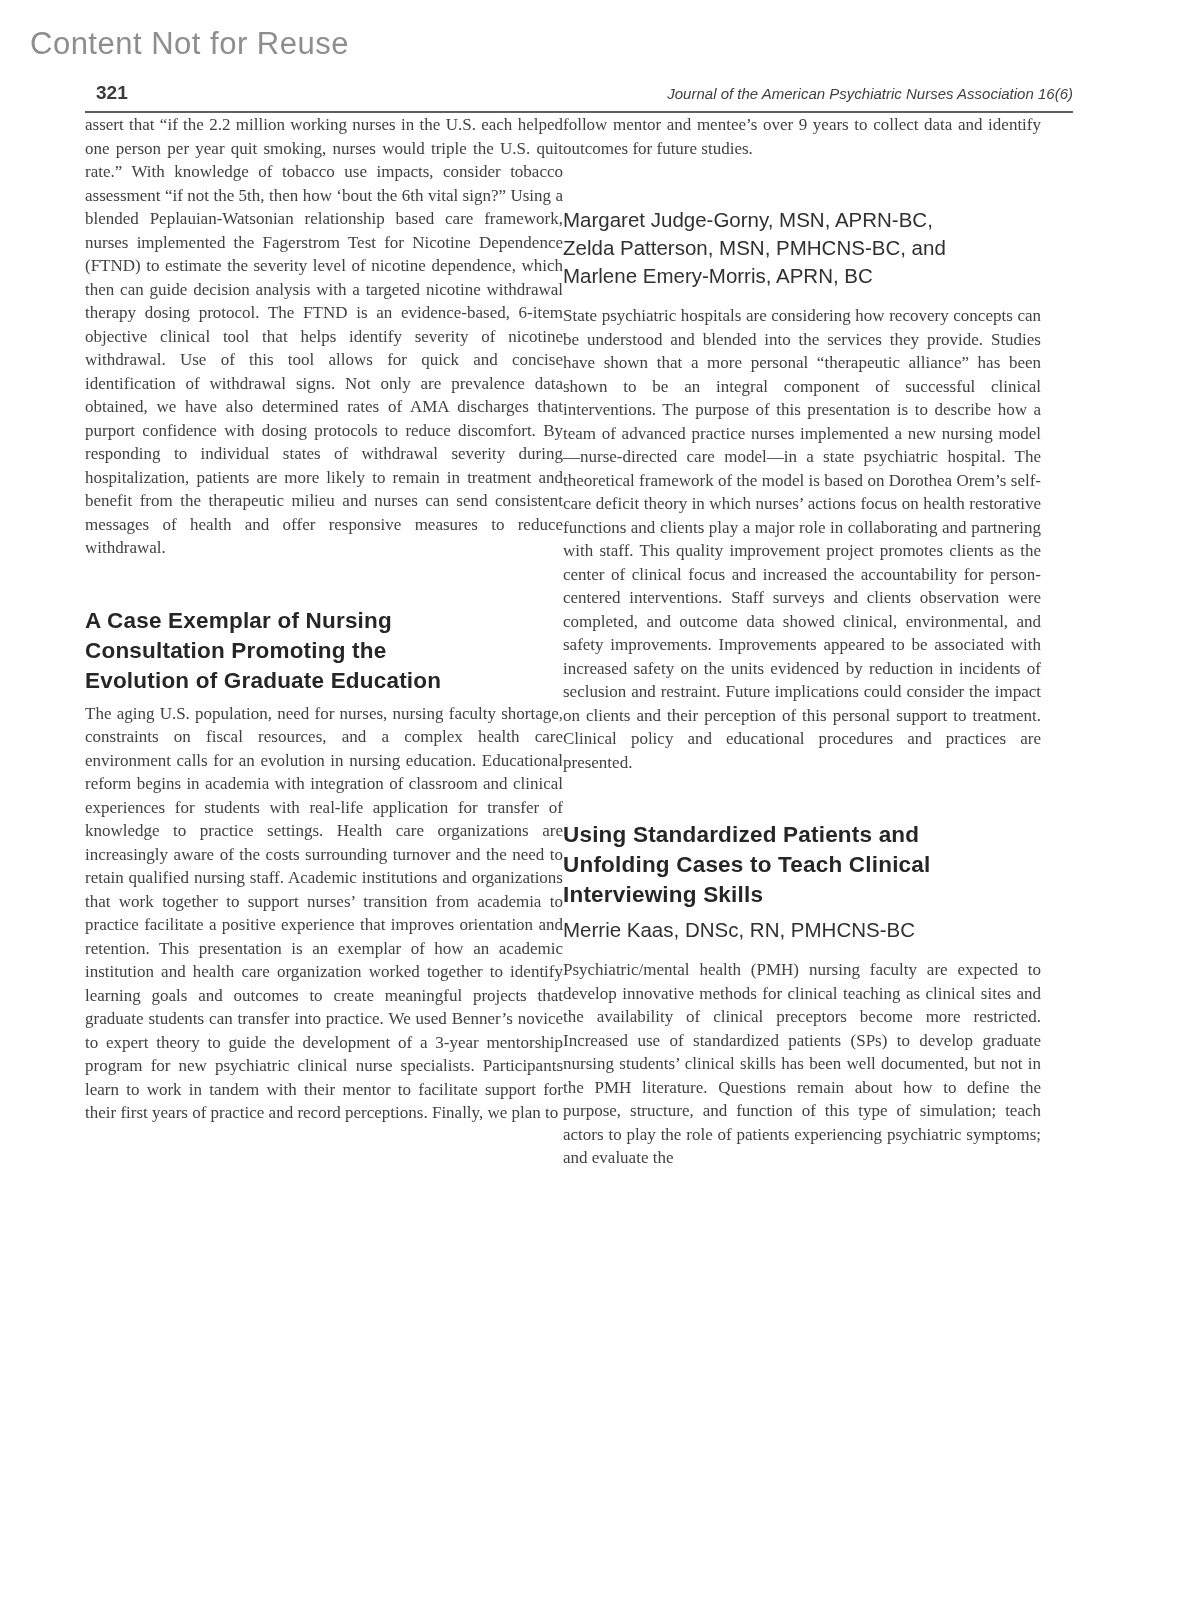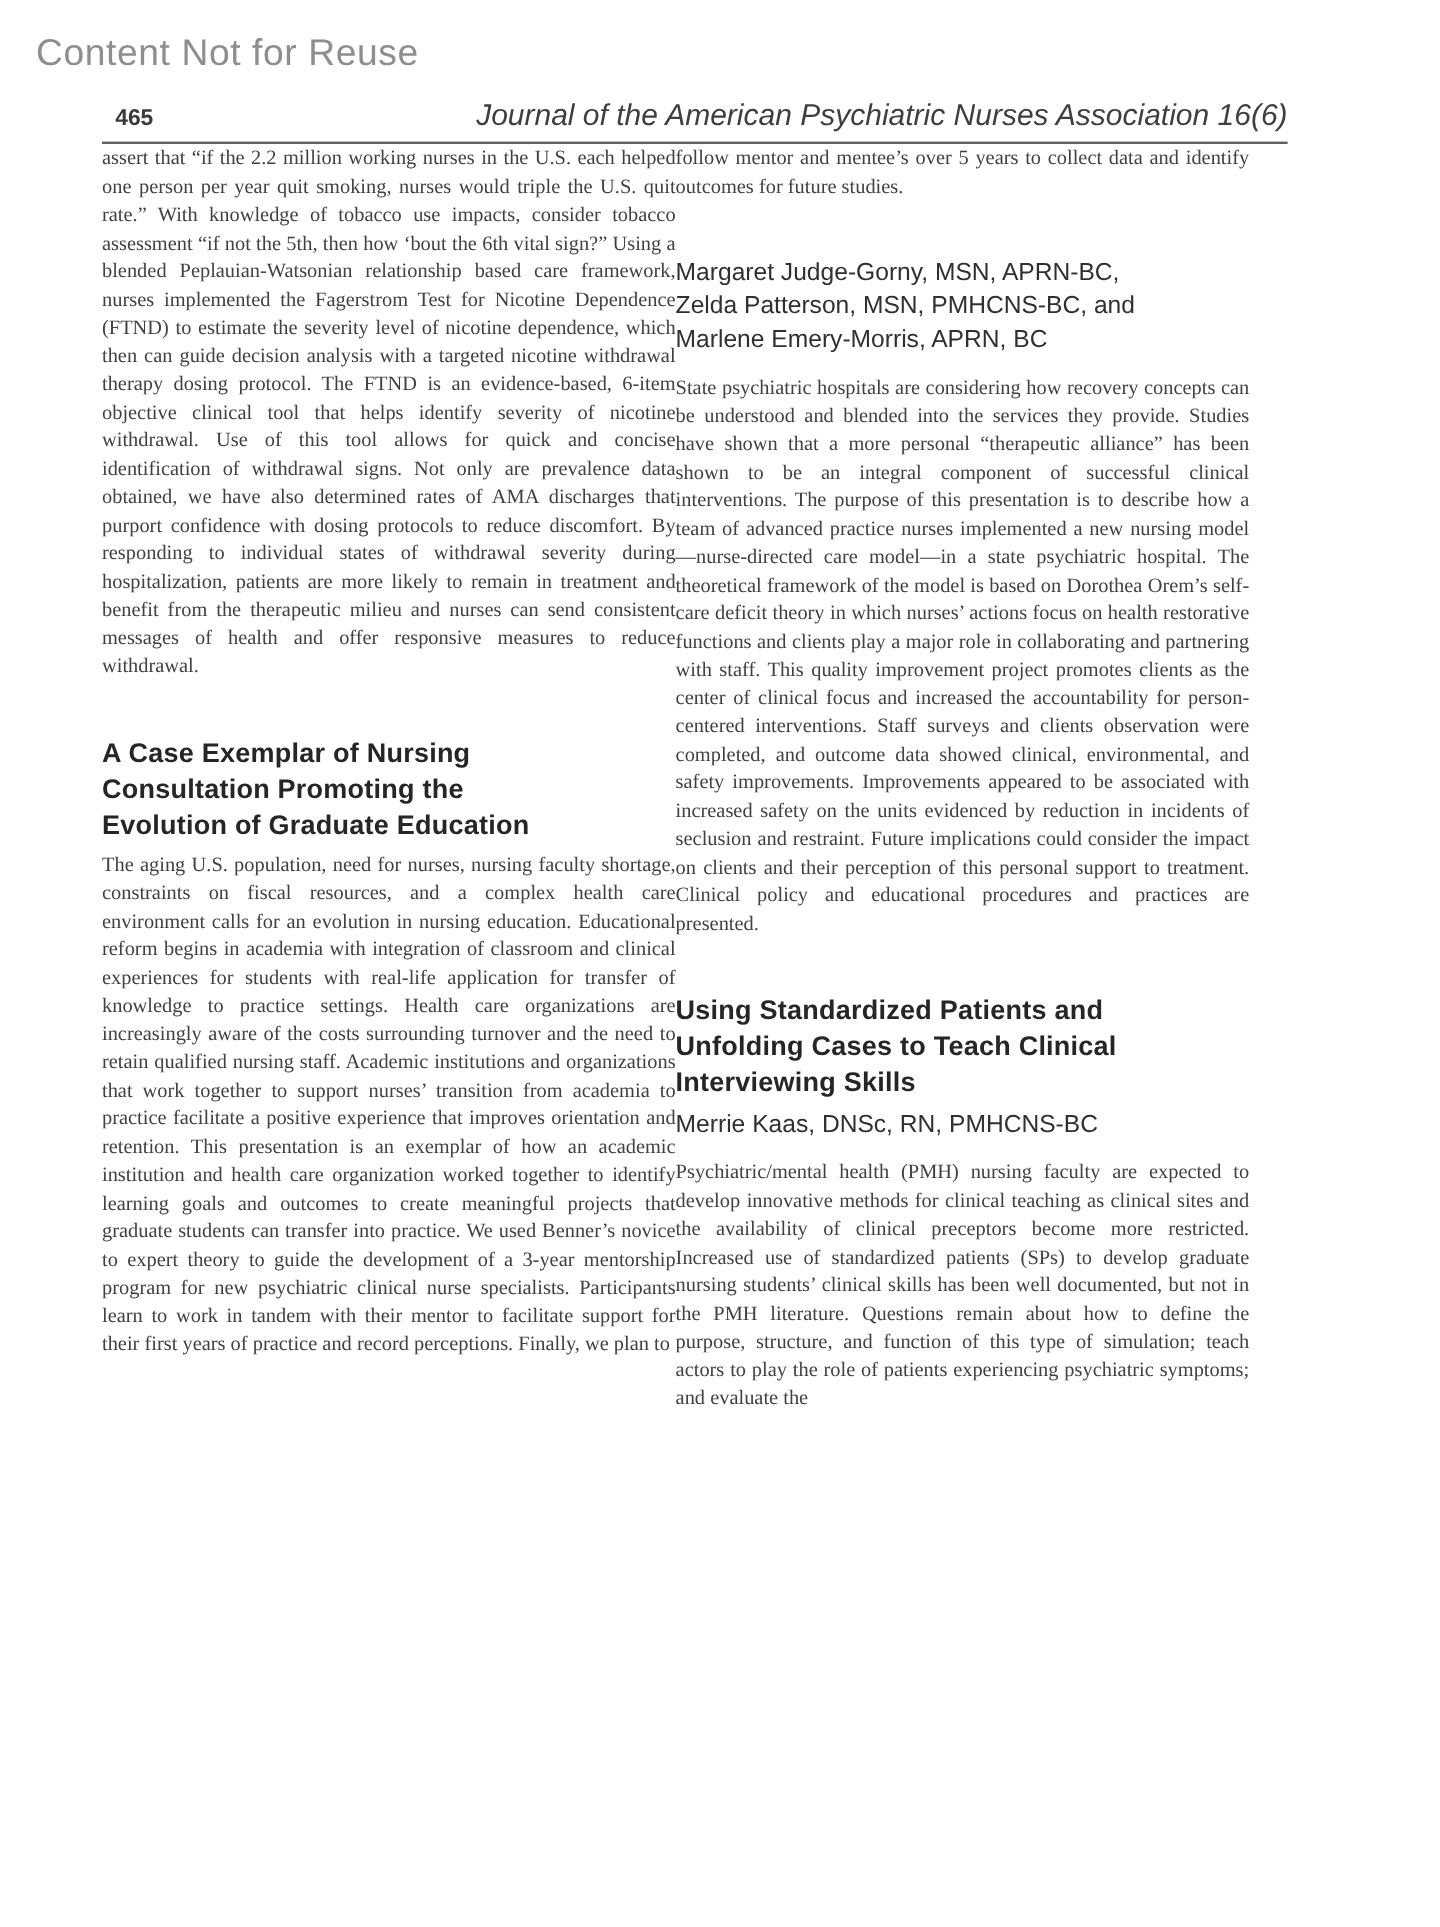--- a/index.html
+++ b/index.html
@@ -42,21 +42,21 @@
   .page-number {
     font-family: "Liberation Sans", sans-serif;
     font-size: 19px;
     font-weight: 700;
     color: #3a3a3a;
     padding-left: 11px;
   }
   .journal-title {
     font-family: "Liberation Sans", sans-serif;
     font-style: italic;
-    font-size: 25px;
+    font-size: 15px;
     color: #3f3f3f;
   }
   .columns {
     display: flex;
   }
   .col {
     width: 478px;
   }
   .body-para {
     font-family: "Liberation Serif", serif;
@@ -91,39 +91,39 @@
 </head>
 <body>
 
 <div class="canvas">
 
   <div class="watermark">Content Not for Reuse</div>
 
   <div class="page">
 
     <div class="page-header">
-      <span class="page-number">465</span>
+      <span class="page-number">321</span>
       <span class="journal-title">Journal of the American Psychiatric Nurses Association 16(6)</span>
     </div>
 
     <div class="columns">
 
       <div class="col">
         <p class="body-para">assert that “if the 2.2 million working nurses in the U.S. each helped one person per year quit smoking, nurses would triple the U.S. quit rate.” With knowledge of tobacco use impacts, consider tobacco assessment “if not the 5th, then how ‘bout the 6th vital sign?” Using a blended Peplauian-Watsonian relationship based care framework, nurses implemented the Fagerstrom Test for Nicotine Dependence (FTND) to estimate the severity level of nicotine dependence, which then can guide decision analysis with a targeted nicotine withdrawal therapy dosing protocol. The FTND is an evidence-based, 6-item objective clinical tool that helps identify severity of nicotine withdrawal. Use of this tool allows for quick and concise identification of withdrawal signs. Not only are prevalence data obtained, we have also determined rates of AMA discharges that purport confidence with dosing protocols to reduce discomfort. By responding to individual states of withdrawal severity during hospitalization, patients are more likely to remain in treatment and benefit from the therapeutic milieu and nurses can send consistent messages of health and offer responsive measures to reduce withdrawal.</p>
 
         <div class="section">
           <h2 class="section-title">A Case Exemplar of Nursing
 Consultation Promoting the
 Evolution of Graduate Education</h2>
           <p class="body-para">The aging U.S. population, need for nurses, nursing faculty shortage, constraints on fiscal resources, and a complex health care environment calls for an evolution in nursing education. Educational reform begins in academia with integration of classroom and clinical experiences for students with real-life application for transfer of knowledge to practice settings. Health care organizations are increasingly aware of the costs surrounding turnover and the need to retain qualified nursing staff. Academic institutions and organizations that work together to support nurses’ transition from academia to practice facilitate a positive experience that improves orientation and retention. This presentation is an exemplar of how an academic institution and health care organization worked together to identify learning goals and outcomes to create meaningful projects that graduate students can transfer into practice. We used Benner’s novice to expert theory to guide the development of a 3-year mentorship program for new psychiatric clinical nurse specialists. Participants learn to work in tandem with their mentor to facilitate support for their first years of practice and record perceptions. Finally, we plan to</p>
         </div>
       </div>
 
       <div class="col">
-        <p class="body-para">follow mentor and mentee’s over 5 years to collect data and identify outcomes for future studies.</p>
+        <p class="body-para">follow mentor and mentee’s over 9 years to collect data and identify outcomes for future studies.</p>
 
         <div class="section">
           <div class="section-authors">Margaret Judge-Gorny, MSN, APRN-BC,
 Zelda Patterson, MSN, PMHCNS-BC, and
 Marlene Emery-Morris, APRN, BC</div>
           <p class="body-para">State psychiatric hospitals are considering how recovery concepts can be understood and blended into the services they provide. Studies have shown that a more personal “therapeutic alliance” has been shown to be an integral component of successful clinical interventions. The purpose of this presentation is to describe how a team of advanced practice nurses implemented a new nursing model—nurse-directed care model—in a state psychiatric hospital. The theoretical framework of the model is based on Dorothea Orem’s self-care deficit theory in which nurses’ actions focus on health restorative functions and clients play a major role in collaborating and partnering with staff. This quality improvement project promotes clients as the center of clinical focus and increased the accountability for person-centered interventions. Staff surveys and clients observation were completed, and outcome data showed clinical, environmental, and safety improvements. Improvements appeared to be associated with increased safety on the units evidenced by reduction in incidents of seclusion and restraint. Future implications could consider the impact on clients and their perception of this personal support to treatment. Clinical policy and educational procedures and practices are presented.</p>
         </div>
 
         <div class="section">
           <h2 class="section-title">Using Standardized Patients and

